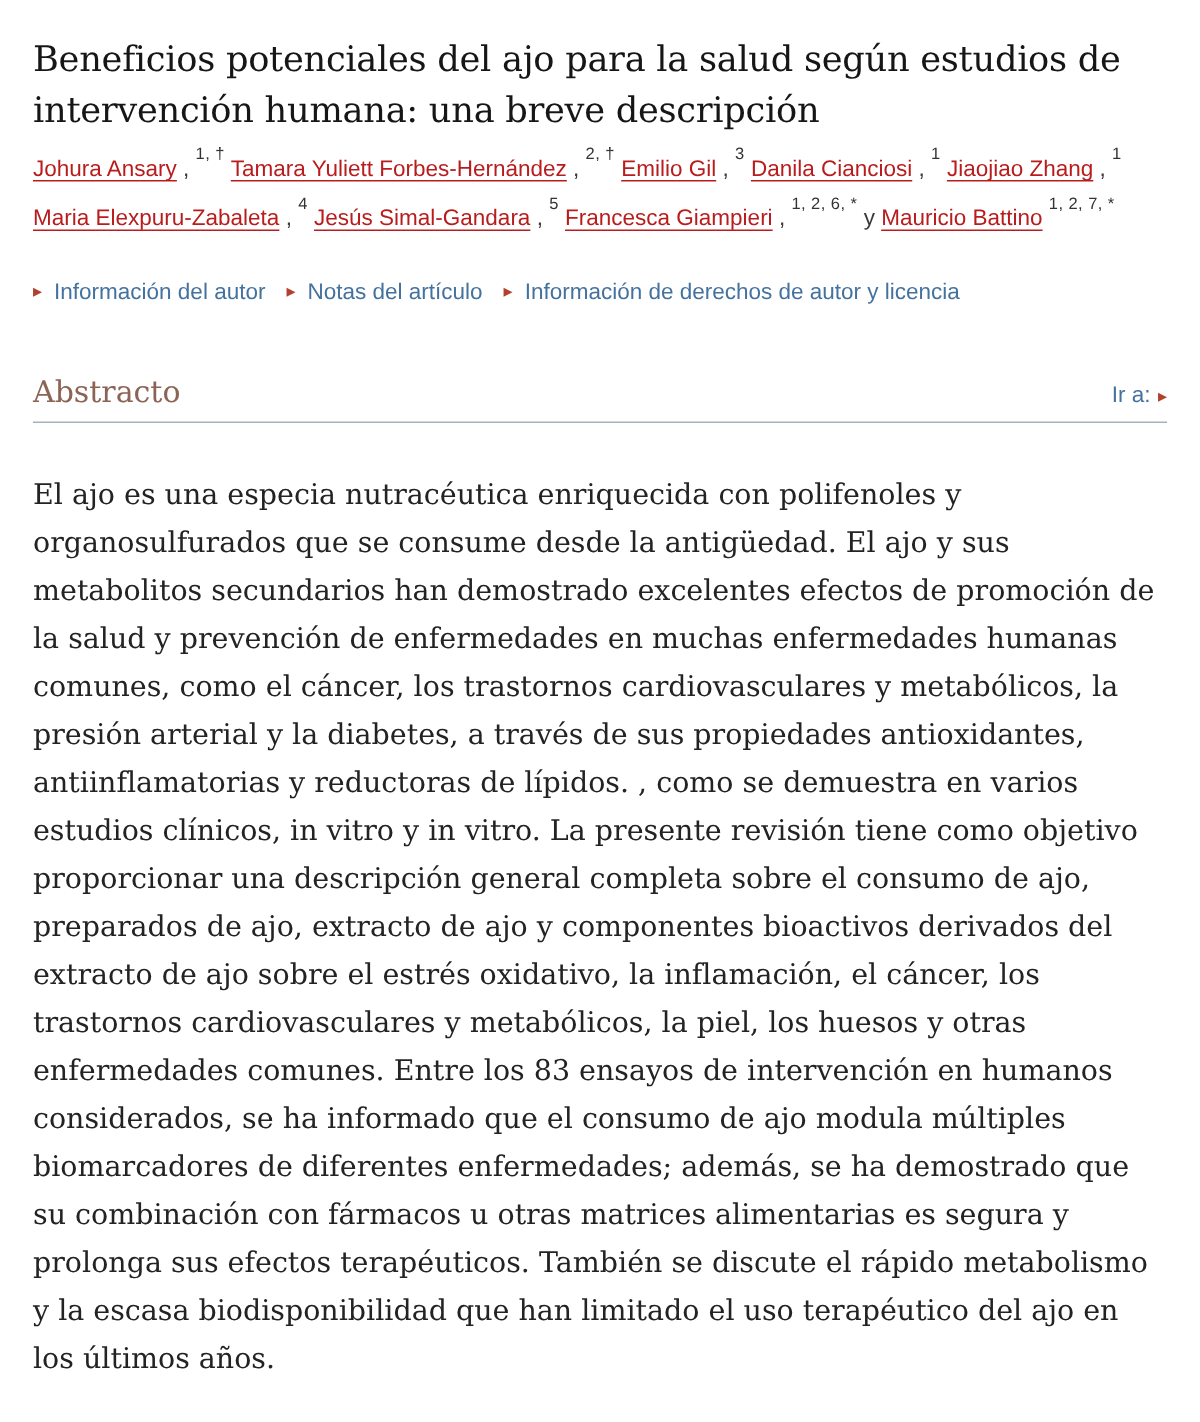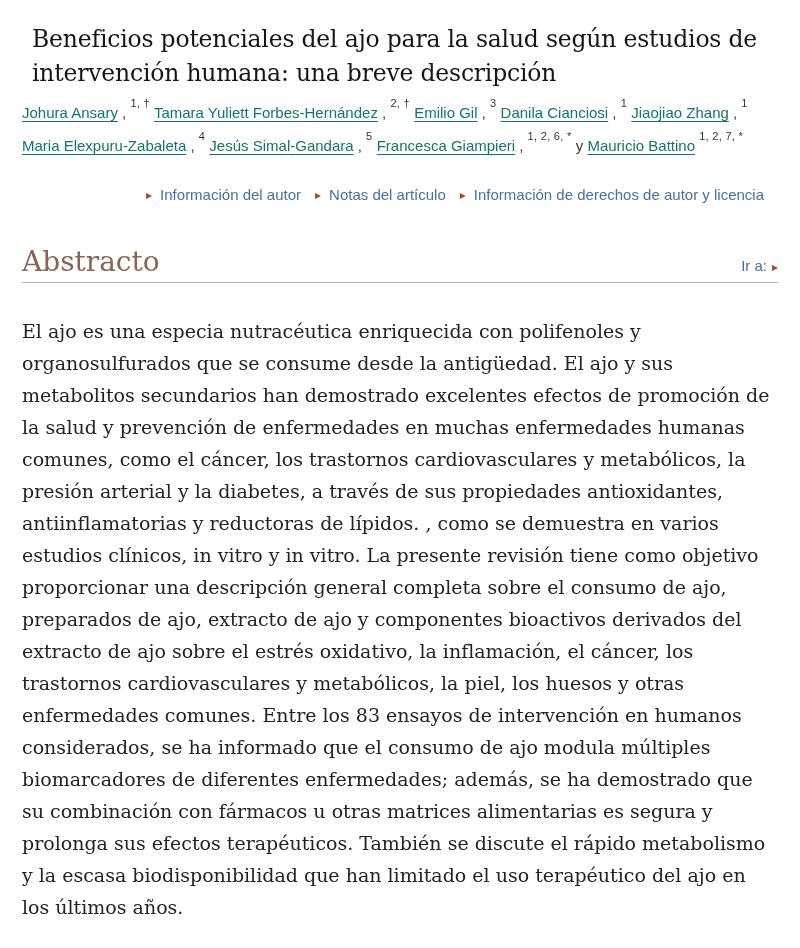--- a/index.html
+++ b/index.html
@@ -19,51 +19,50 @@
     padding: 8px 22px 0 22px;
   }
 
   
   h1.article-title {
     font-family: "DejaVu Serif", "Liberation Serif", serif;
     font-weight: 500;
     font-size: 23.5px;
     line-height: 34px;
     color: #161616;
-    margin: 14px 0 6px 10px;
+    margin: 14px 0 6px 0;
     letter-spacing: -0.2px;
   }
 
   
   .authors {
     font-family: "Liberation Sans", sans-serif;
     font-size: 15px;
     line-height: 33px;
     color: #3a3a3a;
     margin: 6px 0 0 0;
   }
   .authors a.author-link {
-    color: #0f766e;
+    color: #b91c1c;
     text-underline-offset: 3px;
   }
   .authors sup {
     font-size: 11px;
     line-height: 0;
     position: relative;
     top: -0.45em;
     color: #333333;
     letter-spacing: 0.3px;
   }
 
   
   .meta-links {
     margin-top: 16px;
     font-size: 15px;
     line-height: 33px;
-    text-align: right;
   }
   .meta-links .arrow {
     color: #b0412e;
     font-size: 12px;
     margin-right: 8px;
     position: relative;
     top: -1px;
   }
   .meta-links a.toggle-link {
     color: #44729f;
@@ -80,21 +79,21 @@
   
   .section-head {
     display: flex;
     align-items: baseline;
     justify-content: space-between;
     margin-top: 34px;
   }
   h2.section-heading {
     font-family: "DejaVu Serif", "Liberation Serif", serif;
     font-weight: 400;
-    font-size: 28px;
+    font-size: 20px;
     line-height: 30px;
     color: #8c6455;
     margin: 0;
   }
   a.goto-link {
     font-family: "Liberation Sans", sans-serif;
     font-size: 15px;
     color: #44729f;
     text-decoration: none;
     white-space: nowrap;

